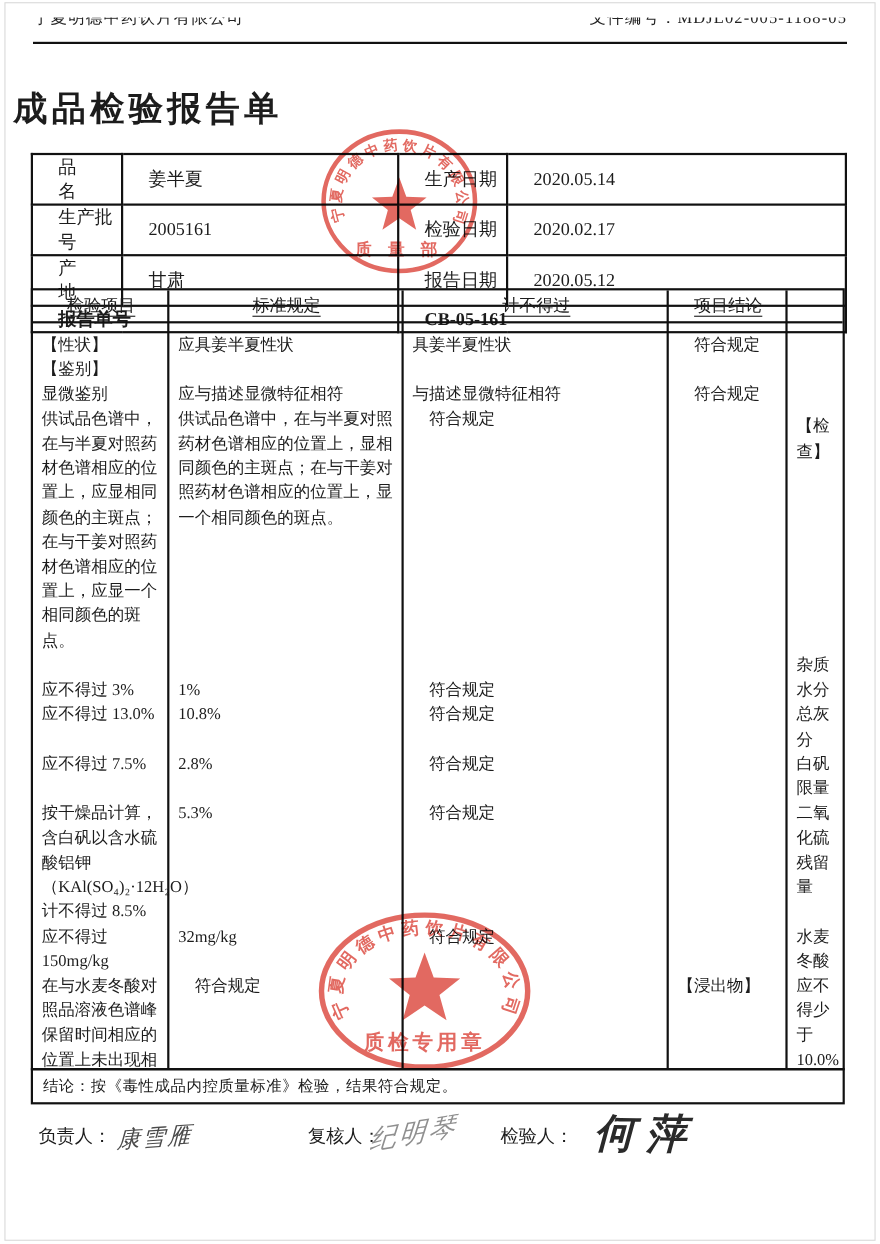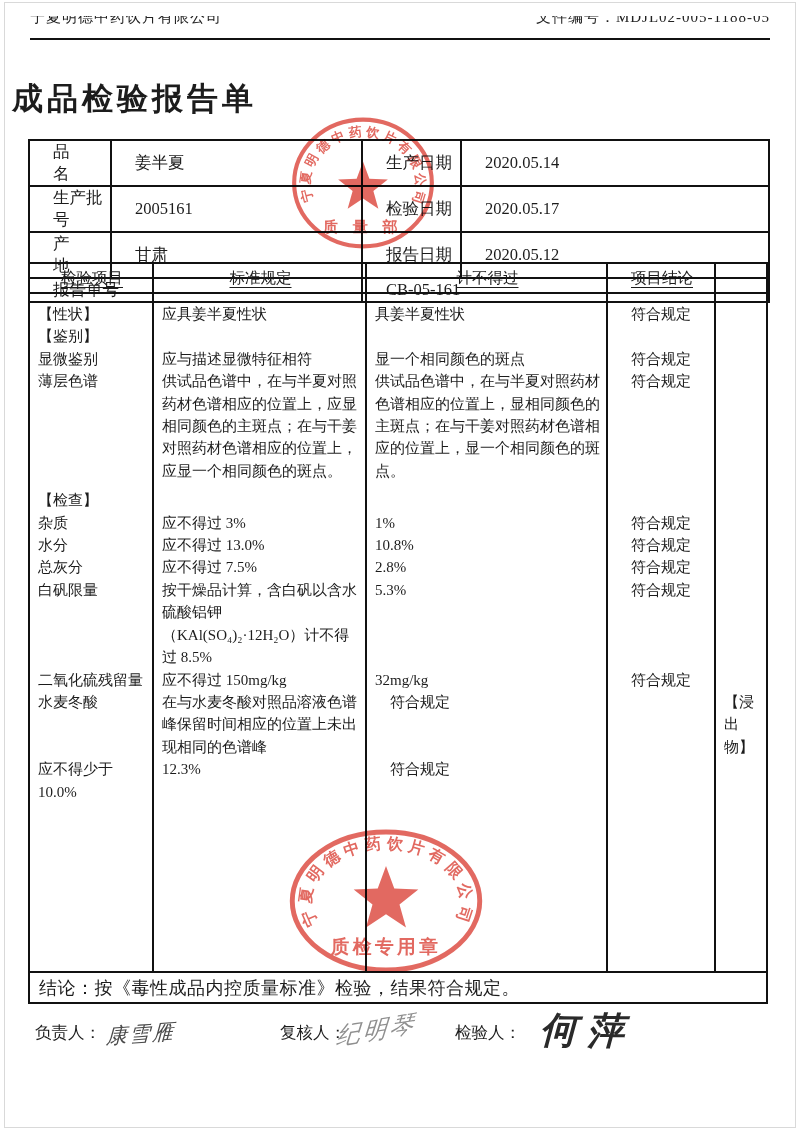--- a/index.html
+++ b/index.html
@@ -38,21 +38,21 @@
   }
 
   
   .info-table {
     position: absolute; left: 28px; top: 139px; width: 740px;
     border-collapse: collapse; table-layout: fixed;
     font-size: 16.5px;
   }
   .info-table td { border: 2px solid #111; padding: 0 0 0 23px; vertical-align: middle; }
   .info-table tr { height: 32px; }
-  .info-table tr.report-row { height: 16px; }
+  .info-table tr.report-row { height: 16px; font-weight: bold; }
 
   
   .result-table {
     position: absolute; left: 28px; top: 262px; width: 740px; height: 711px;
     border: 2px solid #111; font-size: 15px;
   }
   .rt-header {
     display: grid; grid-template-columns: 124px 213px 241px 108px 50px;
     height: 30px; border-bottom: 2px solid #111; align-items: center;
     font-size: 15.5px;
@@ -70,21 +70,21 @@
   .rt-grid .cell.concl { padding-left: 23px; }
   .rt-grid .gap-above { margin-top: 7px; }
   .vline { position: absolute; top: 0; bottom: 0; width: 0; border-left: 2px solid #111; }
   .vline.v1 { left: 122px; } .vline.v2 { left: 335px; }
   .vline.v3 { left: 576px; } .vline.v4 { left: 684px; }
 
   
   .conclusion-row {
     position: absolute; left: 28px; top: 971px; width: 740px; height: 33px;
     border: 2px solid #111; display: flex; align-items: center;
-    padding-left: 9px; font-size: 18px; letter-spacing: .5px;
+    padding-left: 9px; font-size: 14px; letter-spacing: .5px;
   }
 
   
   .sign-row { position: absolute; left: 28px; top: 1014px; width: 744px; height: 70px; font-size: 16.5px; }
   .sign-label { position: absolute; top: 8px; }
   .lbl-resp { left: 7px; } .lbl-review { left: 236px; margin-left: 16px; } .lbl-inspect { left: 427px; }
   .handwriting { position: absolute; font-family: "DejaVu Serif", serif; font-style: italic; }
   .hw-resp   { left: 78px;  top: 6px;  font-size: 21px; color: #4a4a4a; transform: rotate(-4deg) skewX(-6deg); letter-spacing: 2px; }
   .hw-review { left: 308px; top: 0px;  font-size: 24px; color: #8f8f8f; transform: rotate(-9deg) skewX(-14deg); letter-spacing: 3px; }
   .hw-inspect{ left: 512px; top: -8px; font-size: 37px; color: #2a2a2a; transform: rotate(1deg); letter-spacing: 10px; font-weight: bold; }
@@ -121,21 +121,21 @@
         <tr>
       <td>品　　名</td>
       <td>姜半夏</td>
       <td>生产日期</td>
       <td>2020.05.14</td>
     </tr>
     <tr>
       <td>生产批号</td>
       <td>2005161</td>
       <td>检验日期</td>
-      <td>2020.05.17</td>
+      <td>2020.02.17</td>
     </tr>
     <tr>
       <td>产　　地</td>
       <td>甘肃</td>
       <td>报告日期</td>
       <td>2020.05.12</td>
     </tr>
     <tr class="report-row">
       <td colspan="2">报告单号</td>
       <td colspan="2">CB-05-161</td>
@@ -160,25 +160,24 @@
         <div class="cell"></div>
 
         <div class="cell">【鉴别】</div>
         <div class="cell"></div>
         <div class="cell"></div>
         <div class="cell concl"></div>
         <div class="cell"></div>
 
         <div class="cell">显微鉴别</div>
         <div class="cell">应与描述显微特征相符</div>
-        <div class="cell">显一个相同颜色的斑点</div>
-        <div class="cell concl">符合规定</div>
-        <div class="cell"></div>
-
-        <div class="cell">薄层色谱</div>
+        <div class="cell">与描述显微特征相符</div>
+        <div class="cell concl">符合规定</div>
+        <div class="cell"></div>
+
         <div class="cell">供试品色谱中，在与半夏对照药材色谱相应的位置上，应显相同颜色的主斑点；在与干姜对照药材色谱相应的位置上，应显一个相同颜色的斑点。</div>
         <div class="cell">供试品色谱中，在与半夏对照药材色谱相应的位置上，显相同颜色的主斑点；在与干姜对照药材色谱相应的位置上，显一个相同颜色的斑点。</div>
         <div class="cell concl">符合规定</div>
         <div class="cell"></div>
 
         <div class="cell gap-above">【检查】</div>
         <div class="cell gap-above"></div>
         <div class="cell gap-above"></div>
         <div class="cell gap-above concl"></div>
         <div class="cell gap-above"></div>

